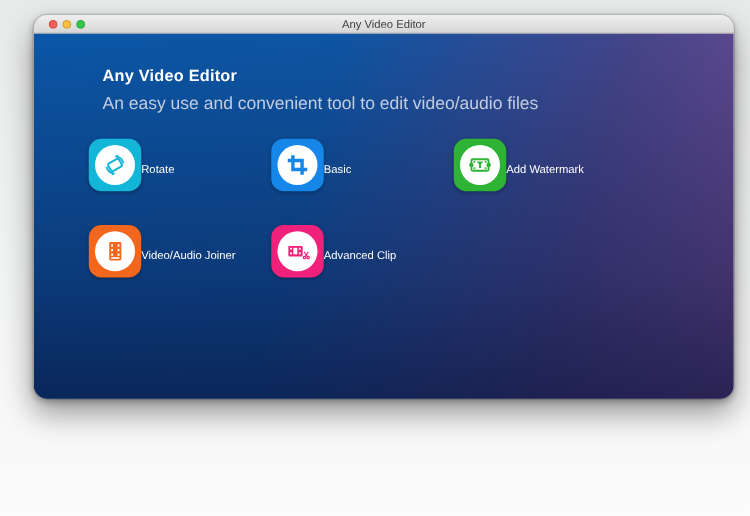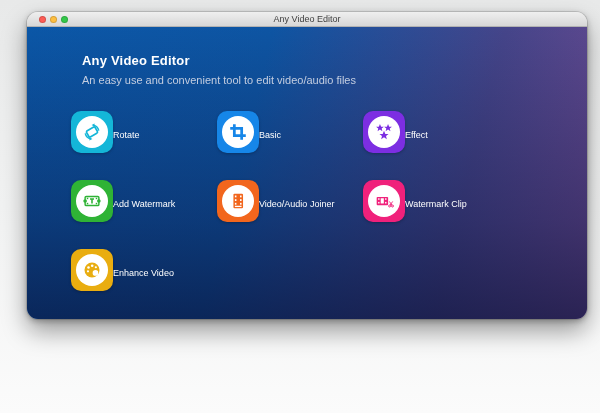--- a/index.html
+++ b/index.html
@@ -29,21 +29,21 @@
   .light.max   { background:#34c84a; }
   .tb-title { font-size:9px; color:#3f3f3f; line-height:15px; }
   .content {
     position:relative; height:352px;
     background:
       linear-gradient(to bottom, rgba(10,18,62,0) 0%, rgba(10,16,56,.40) 55%, rgba(9,14,50,.82) 100%),
       linear-gradient(104deg, #0b57a7 0%, #0e55a3 38%, #45458a 74%, #6f4b92 100%);
   }
   .header { padding:26px 0 0 55px; }
   .hdr-title { color:#ffffff; font-size:13px; font-weight:700; letter-spacing:.2px; }
-  .hdr-sub { margin-top:6px; color:#c3cde0; font-size:11px; }
+  .hdr-sub { margin-top:6px; color:#c3cde0; font-size:14px; }
   .grid {
     position:absolute; left:44px; top:84px;
     display:grid; grid-template-columns:repeat(3,146px); row-gap:27px;
   }
   .cell { display:flex; flex-direction:row; align-items:center; cursor:pointer; }
   .tile {
     width:42px; height:42px; border-radius:10px;
     display:flex; align-items:center; justify-content:center;
     box-shadow:0 1px 3px rgba(0,0,0,.25);
   }
@@ -97,32 +97,20 @@
           <div class="disc">
             <svg viewBox="0 0 24 24">
               <path d="M8 3.5 V16 H20.5" fill="none" stroke="currentColor" stroke-width="3"></path>
               <path d="M3.5 8 H16 V20.5" fill="none" stroke="currentColor" stroke-width="3"></path>
             </svg>
           </div>
         </div>
         <span class="cell-label">Basic</span>
       </div>
 
-      <div class="cell">
-        <div class="tile" style="background-color: rgb(124, 46, 226); color: rgb(124, 46, 226);">
-          <div class="disc">
-            <svg viewBox="0 0 24 24">
-              <path d="M0,-5 L1.45,-1.55 5,-1.55 2.2,0.75 3.1,4.2 0,2.1 -3.1,4.2 -2.2,0.75 -5,-1.55 -1.45,-1.55 Z" transform="translate(7.6,7.6) scale(0.85)" fill="currentColor"></path>
-              <path d="M0,-5 L1.45,-1.55 5,-1.55 2.2,0.75 3.1,4.2 0,2.1 -3.1,4.2 -2.2,0.75 -5,-1.55 -1.45,-1.55 Z" transform="translate(16.4,7.6) scale(0.85)" fill="currentColor"></path>
-              <path d="M0,-5 L1.45,-1.55 5,-1.55 2.2,0.75 3.1,4.2 0,2.1 -3.1,4.2 -2.2,0.75 -5,-1.55 -1.45,-1.55 Z" transform="translate(12,15.6) scale(1.0)" fill="currentColor"></path>
-            </svg>
-          </div>
-        </div>
-        <span class="cell-label">Effect</span>
-      </div>
 
 
       <div class="cell">
         <div class="tile" style="background-color: rgb(47, 179, 53); color: rgb(47, 179, 53);">
           <div class="disc">
             <svg viewBox="0 0 24 24">
               <rect x="4.5" y="7" width="15" height="10" rx="1.2" fill="none" stroke="currentColor" stroke-width="1.6"></rect>
               <circle cx="4.5" cy="12" r="2" fill="currentColor"></circle>
               <circle cx="19.5" cy="12" r="2" fill="currentColor"></circle>
               <rect x="6.3" y="8.4" width="1.6" height="1.6" fill="currentColor"></rect>
@@ -165,34 +153,19 @@
               <rect x="13.2" y="9" width="1.5" height="1.7" fill="#fff"></rect>
               <rect x="13.2" y="13" width="1.5" height="1.7" fill="#fff"></rect>
               <g transform="translate(17.2,13.4) scale(0.45)">
                 <circle cx="2" cy="9" r="2.4" fill="none" stroke="currentColor" stroke-width="2.4"></circle>
                 <circle cx="9" cy="9" r="2.4" fill="none" stroke="currentColor" stroke-width="2.4"></circle>
                 <path d="M3.4 6.8 L9.5 -2 M7.6 6.8 L1.5 -2" stroke="currentColor" stroke-width="2.2" fill="none"></path>
               </g>
             </svg>
           </div>
         </div>
-        <span class="cell-label">Watermark Clip</span>
+        <span class="cell-label">Advanced Clip</span>
       </div>
 
-      <div class="cell">
-        <div class="tile" style="background-color: rgb(233, 173, 16); color: rgb(233, 173, 16);">
-          <div class="disc">
-            <svg viewBox="0 0 24 24">
-              <circle cx="12" cy="12" r="8.2" fill="currentColor"></circle>
-              <circle cx="15.8" cy="15.2" r="3.1" fill="#fff"></circle>
-              <circle cx="8.2" cy="9.2" r="1.4" fill="#fff"></circle>
-              <circle cx="12.2" cy="7.4" r="1.4" fill="#fff"></circle>
-              <circle cx="16.2" cy="9.0" r="1.2" fill="#fff"></circle>
-              <circle cx="7.6" cy="13.4" r="1.2" fill="#fff"></circle>
-            </svg>
-          </div>
-        </div>
-        <span class="cell-label">Enhance Video</span>
-      </div>
 
     </div>
   </div>
 </div>
 
 </body></html>

